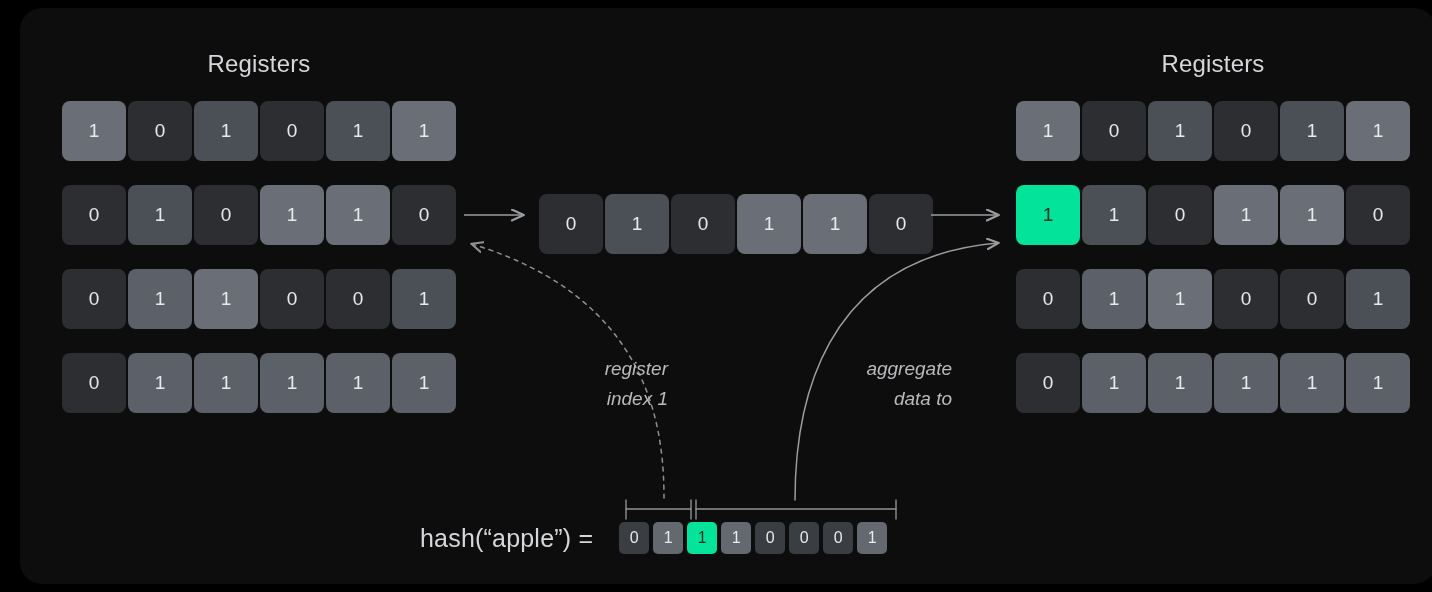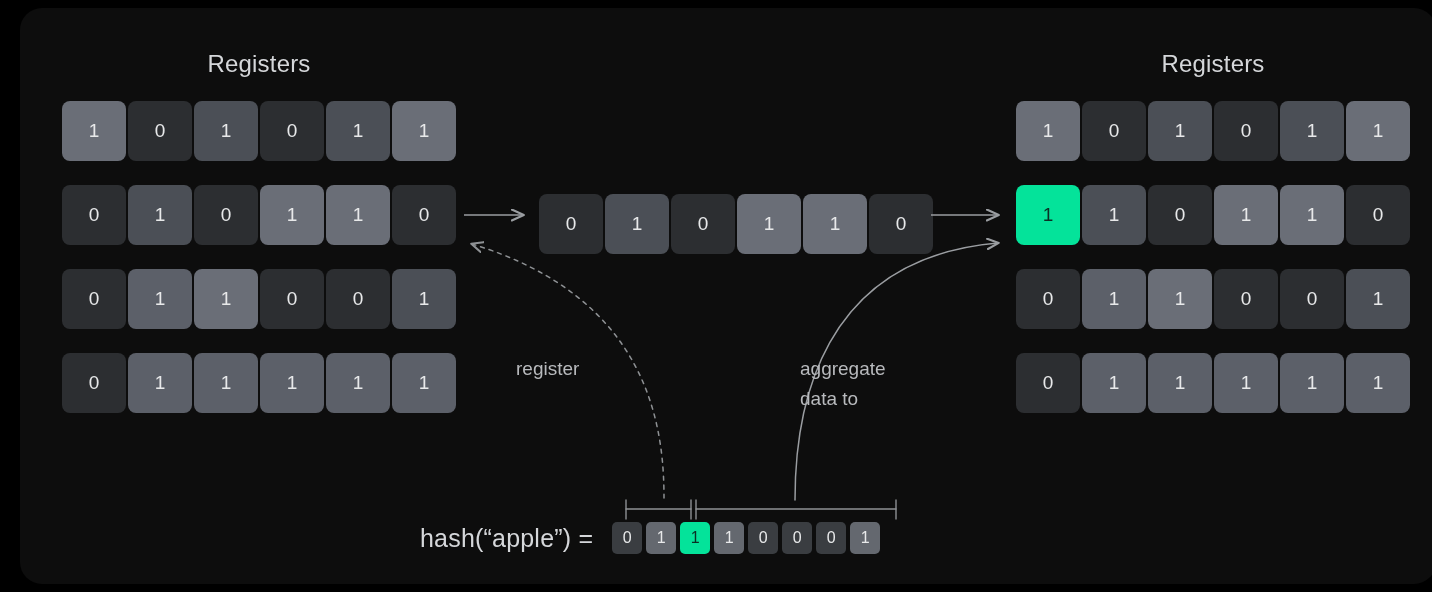--- a/index.html
+++ b/index.html
@@ -94,39 +94,40 @@
     height: 576px;
     pointer-events: none;
   }
 
   
   .curve-label {
     position: absolute;
     font-size: 19px;
     line-height: 30px;
     color: #b8babd;
-    text-align: left;
+    text-align: right;
     white-space: nowrap;
+    font-style: italic;
   }
   #label-register-index { left: 496px; top: 346px; width: 152px; }
   #label-data-aggregate { left: 780px; top: 346px; width: 152px; }
 
   
   #hash-row {
     position: absolute;
     left: 400px;
     top: 508px;
     height: 44px;
     display: flex;
     align-items: center;
   }
   #hash-label {
     font-size: 25px;
     color: #d5d7da;
-    margin-right: 19px;
+    margin-right: 26px;
     white-space: nowrap;
     letter-spacing: 0.2px;
   }
   #hash-bits {
     display: flex;
     gap: 4px;
   }
   .bit {
     width: 30px;
     height: 32px;
@@ -240,20 +241,21 @@
 
       <g stroke="#8e9194" stroke-width="1.4" stroke-linecap="round">
         <line x1="676" y1="492" x2="676" y2="511"></line>
         <line x1="676" y1="501" x2="876" y2="501"></line>
         <line x1="876" y1="492" x2="876" y2="511"></line>
       </g>
     </svg>
 
     <div class="curve-label" id="label-register-index">
       <div>register</div>
+      <div>index 1</div>
     </div>
     <div class="curve-label" id="label-data-aggregate">
       <div>aggregate</div>
       <div>data to</div>
     </div>
 
     <div id="hash-row">
       <span id="hash-label">hash(“apple”) =</span>
       <span id="hash-bits">
           <div class="bit b0">0</div>

